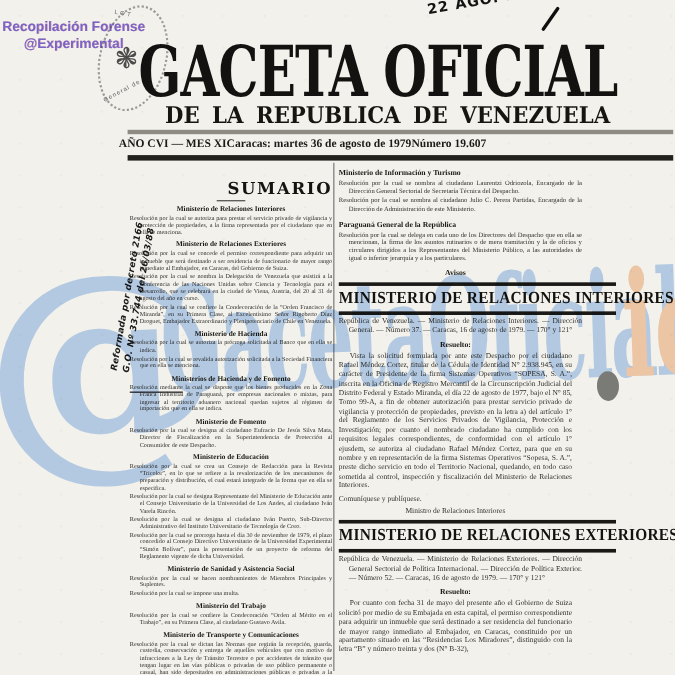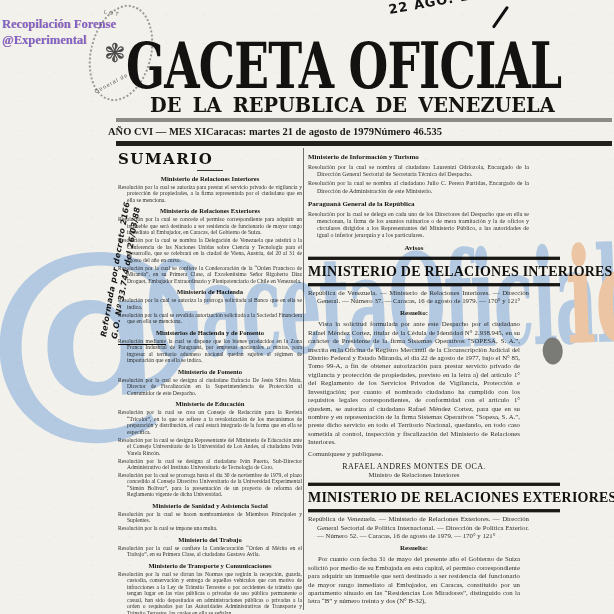--- a/index.html
+++ b/index.html
@@ -4,22 +4,22 @@
 <style>
   html,body{margin:0;padding:0;}
   body{width:614px;height:614px;overflow:hidden;background:#e8e6e1;}
   .page{position:relative;width:614px;height:614px;background:#f2f1ec;overflow:hidden;
         font-family:"Liberation Serif",serif;color:#2b2a27;
         background-image:radial-gradient(rgba(120,115,100,.06) 1px,transparent 1.2px);
         background-size:37px 29px;}
 
   
   .forensic{position:absolute;left:2px;top:16px;line-height:1.3;
-            font-family:Liberation Serif, serif;font-weight:bold;font-size:12.5px;
-            color:#7b64c8;text-shadow:0.6px 0 rgba(200,60,60,.35);}
+            font-family:Liberation Sans, sans-serif;font-weight:bold;font-size:12.5px;
+            color:#7b64c8;text-shadow:0.6px 0 rgba(200,60,60,.35);text-align:center;}
 
   
   .stamp-ring{position:absolute;left:90px;top:4px;width:58px;height:94px;border:2px dotted rgba(55,55,55,.55);
               border-radius:50%;transform:rotate(14deg);opacity:.85;}
   .stamp-emblem{position:absolute;left:104px;top:38px;font-size:26px;color:rgba(35,35,35,.8);}
   .stamp-text-top{position:absolute;left:104px;top:10px;font-size:5.5px;letter-spacing:2px;
                   color:rgba(50,50,50,.75);transform:rotate(10deg);font-family:"Liberation Sans",sans-serif;}
   .stamp-text-bottom{position:absolute;left:92px;top:78px;font-size:5.5px;letter-spacing:1px;
                   color:rgba(50,50,50,.8);transform:rotate(-28deg);font-family:"Liberation Sans",sans-serif;}
 
@@ -39,22 +39,22 @@
   .rule-gray{position:absolute;left:116px;top:118px;width:496px;height:4px;background:#6b6861;opacity:.75;}
   .dateline{position:absolute;left:108px;top:126px;width:384px;display:flex;justify-content:flex-start;
             font-weight:bold;font-size:10.5px;color:#1d1b17;}
   .rule-dark{position:absolute;left:116px;top:141px;width:496px;height:4.5px;background:#23211d;}
 
   
   .divider{position:absolute;left:303px;top:148px;width:1px;height:462px;background:rgba(40,40,40,.65);}
   .col-left{position:absolute;left:118px;top:150px;width:184px;}
   .col-right{position:absolute;left:308px;top:148px;width:252px;}
 
-  .sum-title{font-size:15px;font-weight:bold;text-align:left;letter-spacing:1.5px;
-             font-family:"DejaVu Serif",serif;color:#15130f;}
+  .sum-title{font-size:15px;font-weight:bold;text-align:right;letter-spacing:1.5px;
+             font-family:"DejaVu Serif",serif;color:#15130f;margin-top:12px;}
   .title-rule{width:26px;border-top:1.2px solid #3a3a3a;margin:2px auto 2px;}
   .sum-heading{font-size:6.6px;font-weight:bold;text-align:center;margin:4px 0 2px;color:#191813;}
   .sum-item{font-size:5.6px;line-height:1.16;text-align:justify;margin:0 0 1.5px;
             padding-left:9px;text-indent:-9px;color:#33312c;}
   .pen-underline{border-bottom:1.8px solid #000;}
 
   .rc-heading{font-size:7px;font-weight:bold;text-align:left;margin:5px 0 3px;width:212px;color:#191813;}
   .rc-item{font-size:6px;line-height:1.2;text-align:justify;width:212px;
            padding-left:9px;text-indent:-9px;margin:0 0 2px;color:#33312c;}
   .rc-center{font-size:7px;font-weight:bold;text-align:center;margin:4px 0 3px;width:212px;color:#191813;}
@@ -99,22 +99,22 @@
   <div class="stamp-text-bottom">General de la</div>
 
   <div class="date-stamp">22 AGO. 19</div>
   <div class="pen-slash"></div>
 
   <div class="masthead-title">GACETA OFICIAL</div>
   <div class="masthead-sub">DE LA REPUBLICA DE VENEZUELA</div>
   <div class="rule-gray"></div>
   <div class="dateline">
     <span>AÑO CVI — MES XI</span>
-    <span>Caracas: martes 21 de agosto de 1979</span>
-    <span>Número 46.535</span>
+    <span>Caracas: martes 36 de agosto de 1979</span>
+    <span>Número 19.607</span>
   </div>
   <div class="rule-dark"></div>
 
   <div class="divider"></div>
 
   <div class="col-left">
     <div class="sum-title">SUMARIO</div>
     <div class="title-rule"></div>
     <div id="sumario-sections">
         <div class="sum-heading">Ministerio de Relaciones Interiores</div>
@@ -150,21 +150,20 @@
       <div class="rc-item">Resolución por la cual se nombra al ciudadano Laurentzi Odriozola, Encargado de la Dirección General Sectorial de Secretaría Técnica del Despacho.</div>
       <div class="rc-item">Resolución por la cual se nombra al ciudadano Julio C. Perera Partidas, Encargado de la Dirección de Administración de este Ministerio.</div>
       <div class="rc-heading">Paraguaná General de la República</div>
       <div class="rc-item">Resolución por la cual se delega en cada uno de los Directores del Despacho que en ella se mencionan, la firma de los asuntos rutinarios o de mera tramitación y la de oficios y circulares dirigidos a los Representantes del Ministerio Público, a las autoridades de igual o inferior jerarquía y a los particulares.</div>
       <div class="rc-center">Avisos</div>
       <div class="rc-box">MINISTERIO DE RELACIONES INTERIORES</div>
       <div class="rc-par hang">República de Venezuela. — Ministerio de Relaciones Interiores. — Dirección General. — Número 37. — Caracas, 16 de agosto de 1979. — 170° y 121°</div>
       <div class="rc-center">Resuelto:</div>
       <div class="rc-par indent">Vista la solicitud formulada por ante este Despacho por el ciudadano Rafael Méndez Cortez, titular de la Cédula de Identidad N° 2.938.945, en su carácter de Presidente de la firma Sistemas Operativos “SOPESA, S. A.”, inscrita en la Oficina de Registro Mercantil de la Circunscripción Judicial del Distrito Federal y Estado Miranda, el día 22 de agosto de 1977, bajo el N° 85, Tomo 99-A, a fin de obtener autorización para prestar servicio privado de vigilancia y protección de propiedades, previsto en la letra a) del artículo 1° del Reglamento de los Servicios Privados de Vigilancia, Protección e Investigación; por cuanto el nombrado ciudadano ha cumplido con los requisitos legales correspondientes, de conformidad con el artículo 1° ejusdem, se autoriza al ciudadano Rafael Méndez Cortez, para que en su nombre y en representación de la firma Sistemas Operativos “Sopesa, S. A.”, preste dicho servicio en todo el Territorio Nacional, quedando, en todo caso sometida al control, inspección y fiscalización del Ministerio de Relaciones Interiores.</div>
       <div class="rc-par">Comuníquese y publíquese.</div>
-      <div class="rc-sig-name">RAFAEL ANDRES MONTES DE OCA.</div>
       <div class="rc-sig-role">Ministro de Relaciones Interiores</div>
       <div class="rc-box">MINISTERIO DE RELACIONES EXTERIORES</div>
       <div class="rc-par hang">República de Venezuela. — Ministerio de Relaciones Exteriores. — Dirección General Sectorial de Política Internacional. — Dirección de Política Exterior. — Número 52. — Caracas, 16 de agosto de 1979. — 170° y 121°</div>
       <div class="rc-center">Resuelto:</div>
       <div class="rc-par indent">Por cuanto con fecha 31 de mayo del presente año el Gobierno de Suiza solicitó por medio de su Embajada en esta capital, el permiso correspondiente para adquirir un inmueble que será destinado a ser residencia del funcionario de mayor rango inmediato al Embajador, en Caracas, constituido por un apartamento situado en las “Residencias Los Miradores”, distinguido con la letra “B” y número treinta y dos (N° B-32),</div>
     </div>
 
   <div class="handwriting">
     <div>Reformada por decreto 2166</div>
     <div>G.O. Nº 33.744 del 26/03/88</div>

